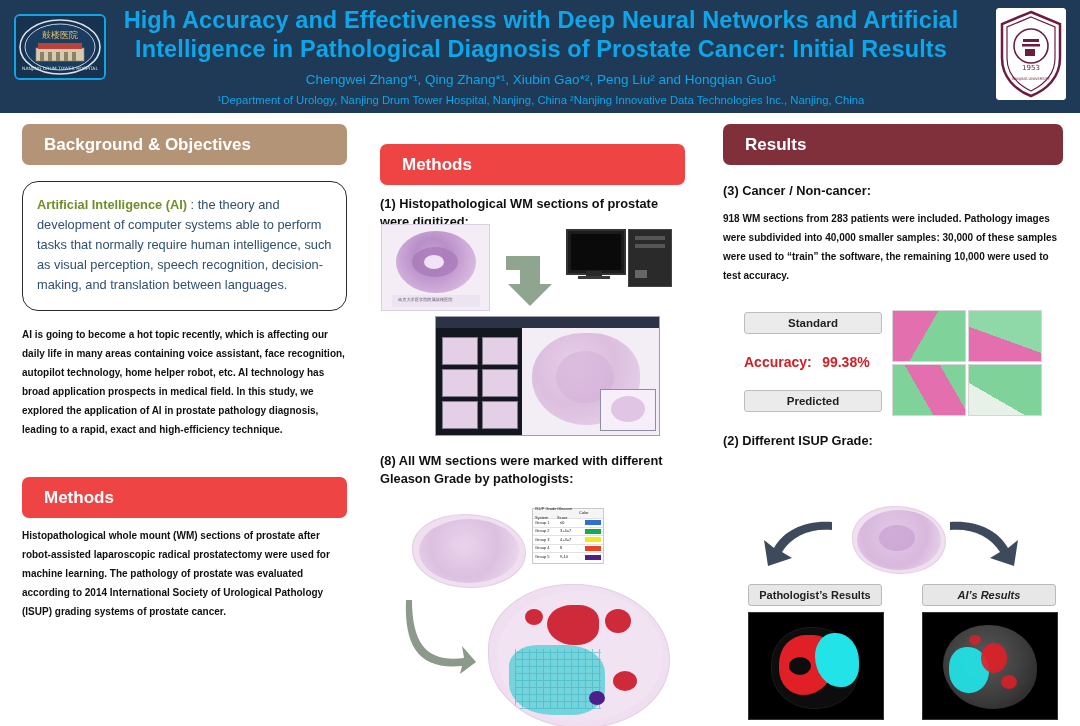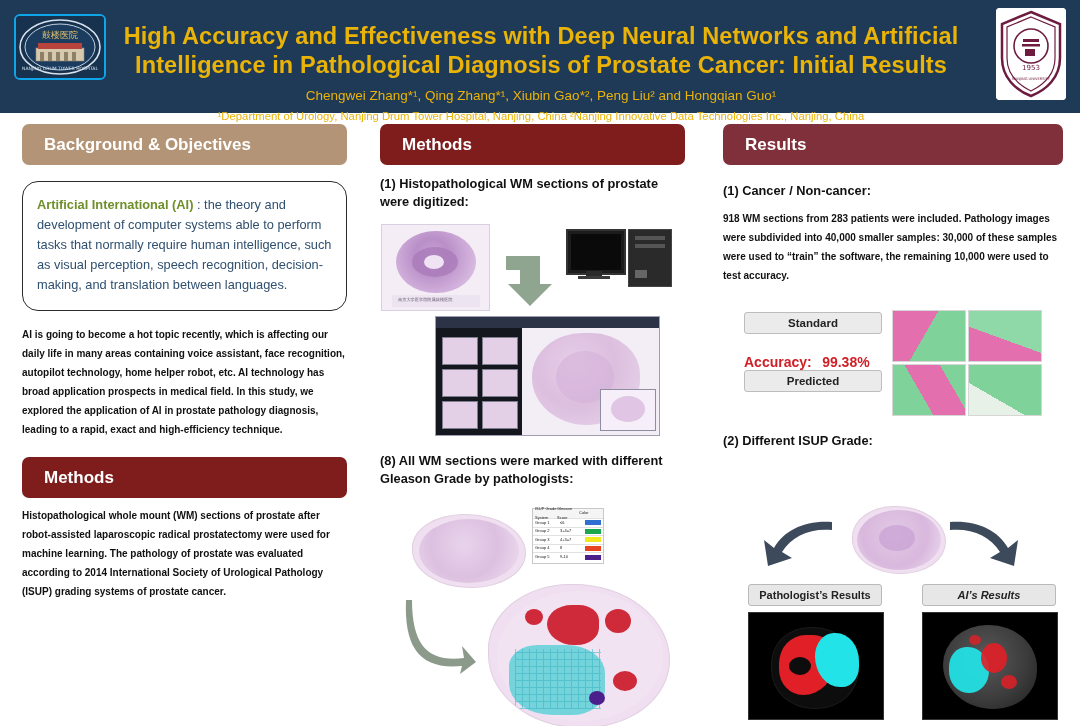--- a/index.html
+++ b/index.html
@@ -24,24 +24,24 @@
   .header {
     position: absolute;
     left: 0; top: 0;
     width: 1080px;
     height: 113px;
     background: #1f3a56;
     box-sizing: border-box;
   }
   .header-inner {
     position: absolute;
-    left: 108px; top: 22px;
+    left: 108px; top: 6px;
     width: 866px;
     text-align: center;
-    color: #eab308;
+    color: #0ea5e9;
   }
   .title-line {
     font-size: 23.5px;
     font-weight: bold;
     line-height: 29px;
     letter-spacing: 0.1px;
   }
   .authors {
     margin-top: 7px;
     font-size: 13.5px;
@@ -86,21 +86,21 @@
     border-radius: 7px;
     display: flex;
     align-items: center;
     padding-left: 22px;
     box-sizing: border-box;
     color: #ffffff;
     font-size: 17px;
     font-weight: bold;
   }
   .head-bg { background: #b39476; }
-  .head-blue { background: #7f1d1d; }
+  .head-blue { background: #ef4444; margin-top: 20px; }
   .head-maroon { background: #80303b; }
 
   .callout {
     margin-top: 16px;
     border: 1.6px solid #2b2b2b;
     border-radius: 16px;
     padding: 13px 14px 15px 14px;
     box-sizing: border-box;
     font-size: 12.8px;
     line-height: 20px;
@@ -290,21 +290,21 @@
         <text x="35" y="72" font-size="3.6" fill="#6d1b3e" text-anchor="middle" font-family="DejaVu Sans, sans-serif">NANJING UNIVERSITY</text>
       </svg>
     </div>
   </div>
 
   <div class="col col-1">
 
     <div class="section-head head-bg">Background &amp; Objectives</div>
 
     <div class="callout">
-      <span class="ai-term">Artificial International (AI)</span><span> : the theory and development of computer systems able to perform tasks that normally require human intelligence, such as visual perception, speech recognition, decision-making, and translation between languages.</span>
+      <span class="ai-term">Artificial Intelligence (AI)</span><span> : the theory and development of computer systems able to perform tasks that normally require human intelligence, such as visual perception, speech recognition, decision-making, and translation between languages.</span>
     </div>
 
     <div class="body-text p-gap">AI is going to become a hot topic recently, which is affecting our daily life in many areas containing voice assistant, face recognition, autopilot technology, home helper robot, etc. AI technology has broad application prospects in medical field. In this study, we explored the application of AI in prostate pathology diagnosis, leading to a rapid, exact and high-efficiency technique.</div>
 
     <div style="height:18px"></div>
     <div class="section-head head-blue">Methods</div>
 
     <div class="body-text" style="margin-top:8px">Histopathological whole mount (WM) sections of prostate after robot-assisted laparoscopic radical prostatectomy were used for machine learning. The pathology of prostate was evaluated according to 2014 International Society of Urological Pathology (ISUP) grading systems of prostate cancer.</div>
   </div>
 
@@ -411,35 +411,35 @@
     <div style="position:absolute;left:58px;top:20px;width:52px;height:40px;background:#cf2a3a;border-radius:50% 40% 45% 55%;"></div>
     <div style="position:absolute;left:116px;top:24px;width:26px;height:24px;background:#cf2a3a;border-radius:50%;"></div>
     <div style="position:absolute;left:36px;top:24px;width:18px;height:16px;background:#cf2a3a;border-radius:50%;"></div>
     <div style="position:absolute;left:124px;top:86px;width:24px;height:20px;background:#cf2a3a;border-radius:50%;"></div>
     <div style="position:absolute;left:100px;top:106px;width:16px;height:14px;background:#4b1f8c;border-radius:50%;"></div>
   </div>
 
   <div class="col col-3">
     <div class="section-head head-maroon">Results</div>
 
-    <div class="sub-label" style="margin-top:17px">(1) Cancer / Non-cancer:</div>
+    <div class="sub-label" style="margin-top:17px">(3) Cancer / Non-cancer:</div>
 
     <div class="body-text" style="margin-top:9px">918 WM sections from 283 patients were included. Pathology images were subdivided into 40,000 smaller samples: 30,000 of these samples were used to “train” the software, the remaining 10,000 were used to test accuracy.</div>
   </div>
 
   <div style="position:absolute; left:744px; top:312px; width:138px;">
     <div class="pill">Standard</div>
   </div>
 
   <div style="position:absolute; left:744px; top:353px;">
     <span class="accuracy">Accuracy:</span>
     <span class="accuracy" style="margin-left:6px;color:#cf2027;">99.38%</span>
   </div>
 
-  <div style="position:absolute; left:744px; top:370px; width:138px;">
+  <div style="position:absolute; left:744px; top:390px; width:138px;">
     <div class="pill">Predicted</div>
   </div>
 
   <div class="patch" style="position:absolute;left:892px;top:310px;background:linear-gradient(120deg,#e46fae 0 45%,#7fd39a 45% 100%);"></div>
   <div class="patch" style="position:absolute;left:968px;top:310px;background:linear-gradient(200deg,#8fd9a8 0 55%,#e46fae 55% 100%);"></div>
   <div class="patch" style="position:absolute;left:892px;top:364px;background:linear-gradient(60deg,#7fd39a 0 40%,#e46fae 40% 75%,#7fd39a 75% 100%);"></div>
   <div class="patch" style="position:absolute;left:968px;top:364px;background:linear-gradient(30deg,#e8f1e8 0 35%,#7fd39a 35% 100%);"></div>
 
   <div style="position:absolute; left:723px; top:432px; width:340px;">
     <div class="sub-label">(2) Different ISUP Grade:</div>

